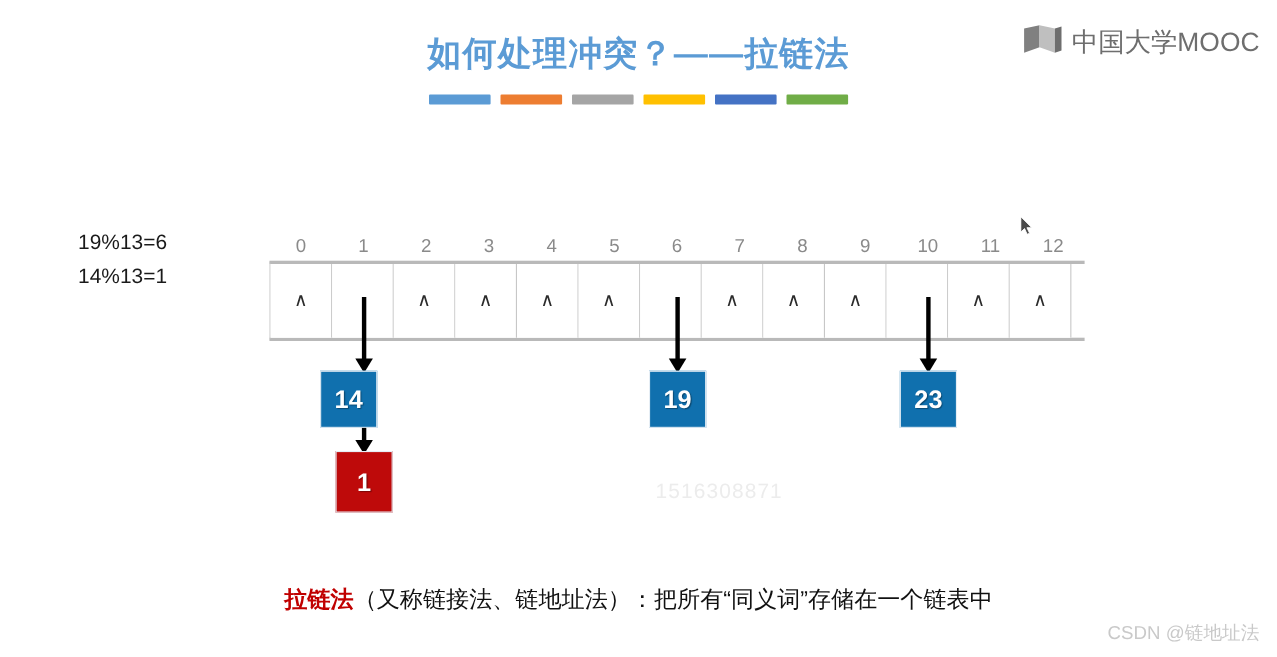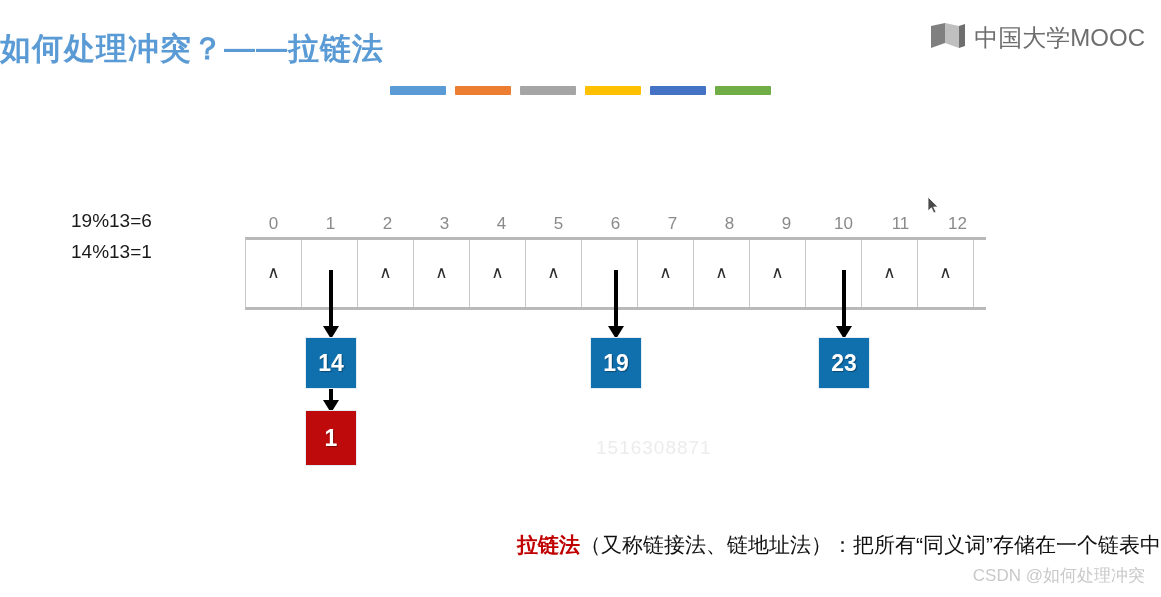--- a/index.html
+++ b/index.html
@@ -17,21 +17,21 @@
     background: #ffffff;
     overflow: hidden;
   }
 
   
   .title {
     position: absolute;
     left: 0;
     top: 28px;
     width: 1161px;
-    text-align: left;
+    text-align: center;
     font-size: 31px;
     font-weight: bold;
     color: #5b9bd5;
     letter-spacing: 1px;
     white-space: nowrap;
   }
   .title-bars {
     position: absolute;
     left: 0;
     top: 86px;
@@ -171,21 +171,21 @@
     color: #c9c9c9;
     white-space: nowrap;
   }
 
   
   .caption {
     position: absolute;
     left: 0;
     top: 531px;
     width: 1161px;
-    text-align: right;
+    text-align: center;
     font-size: 21px;
     color: #111111;
     white-space: nowrap;
   }
   .caption .hl {
     color: #c00000;
     font-weight: bold;
   }
 
   
@@ -283,21 +283,21 @@
           <span class="nil">∧</span>
         </div>
       <div class="cell">
           <span class="nil">∧</span>
         </div>
     </div>
   </div>
 
   <div class="link-line" style="left:329px; top:270px; height:60px;"></div>
   <div class="arrow-head" style="left:323px; top:326px;"></div>
-  <div class="node blue" style="left:305px; top:337px;justify-content:center;">
+  <div class="node blue" style="left:291px; top:337px;justify-content:center;">
     <span>14</span>
   </div>
   <div class="link-line" style="left:329px; top:389px; height:16px;"></div>
   <div class="arrow-head" style="left:323px; top:400px;"></div>
   <div class="node red" style="left:305px; top:410px;">
     <span>1</span>
   </div>
 
   <div class="link-line" style="left:614px; top:270px; height:60px;"></div>
   <div class="arrow-head" style="left:608px; top:326px;"></div>
@@ -310,21 +310,21 @@
   <div class="node blue" style="left:818px; top:337px;">
     <span>23</span>
   </div>
 
   <div class="wm-center">1516308871</div>
 
   <div class="caption">
     <span class="hl">拉链法</span><span>（又称链接法、链地址法）：把所有“同义词”存储在一个链表中</span>
   </div>
 
-  <div class="wm-csdn">CSDN @如何处理冲突</div>
+  <div class="wm-csdn">CSDN @链地址法</div>
 
   <div class="cursor">
     <svg width="12" height="18" viewBox="0 0 12 18">
       <polygon points="0,0 0,14 3.4,10.8 5.8,16 8,15 5.6,10 10,10" fill="#4a4a4a" stroke="#ffffff" stroke-width="0.8"></polygon>
     </svg>
   </div>
 
 </div>
 
 </body></html>

